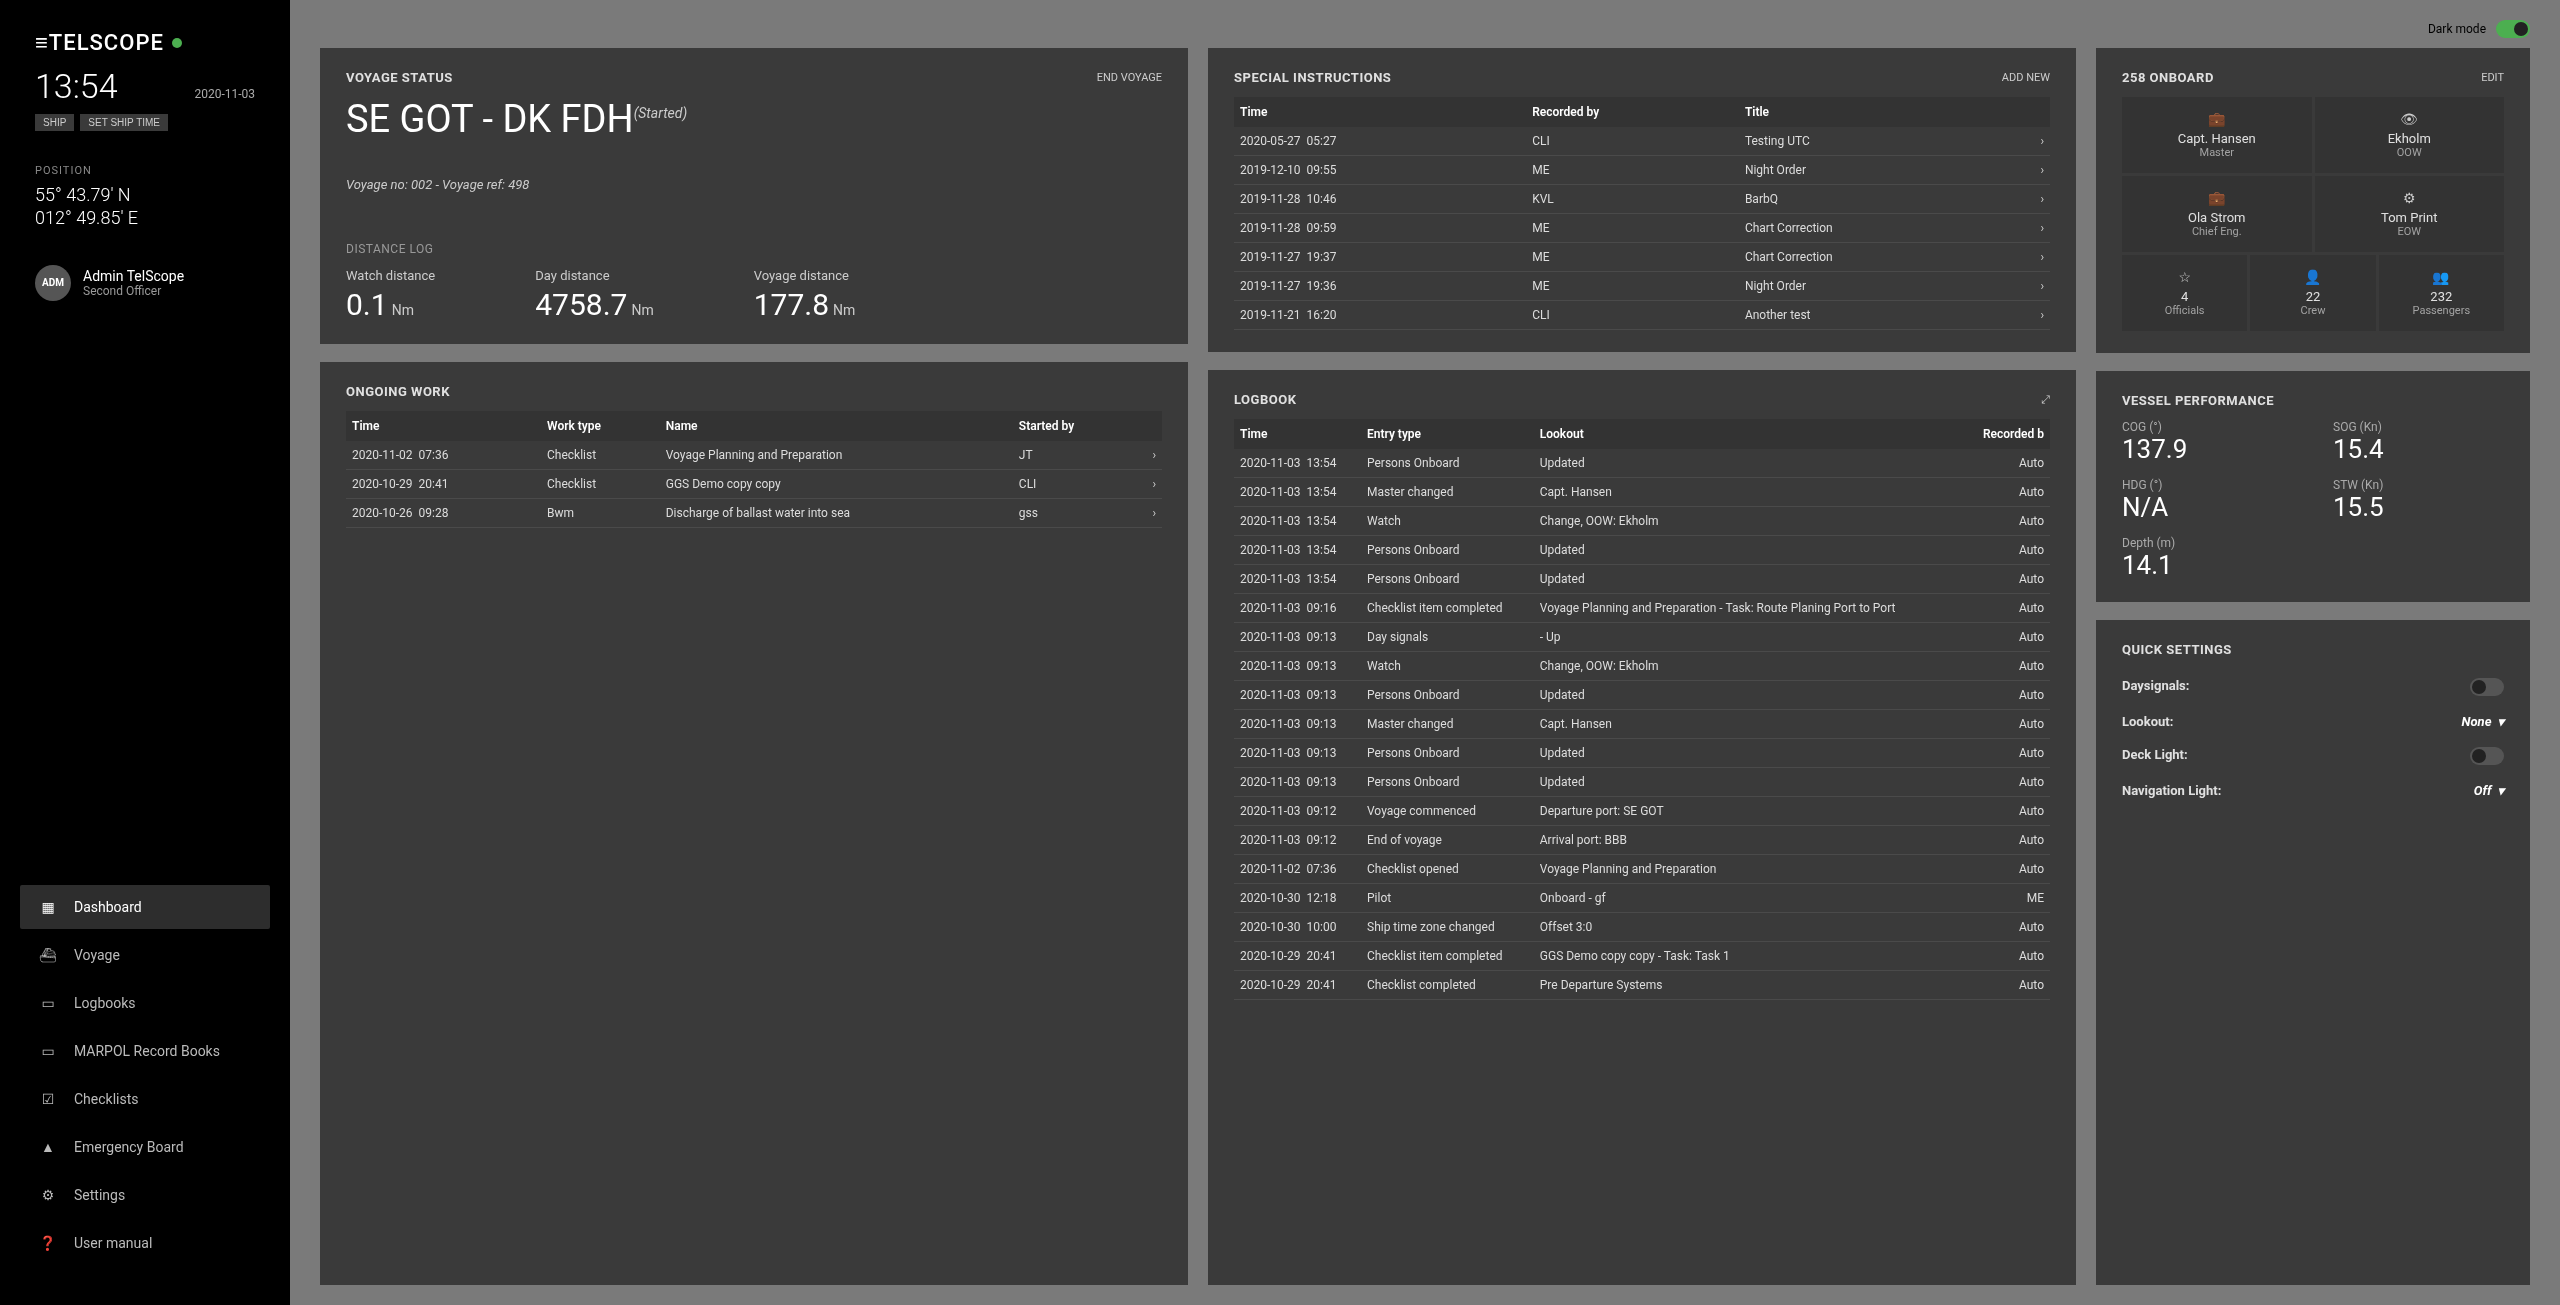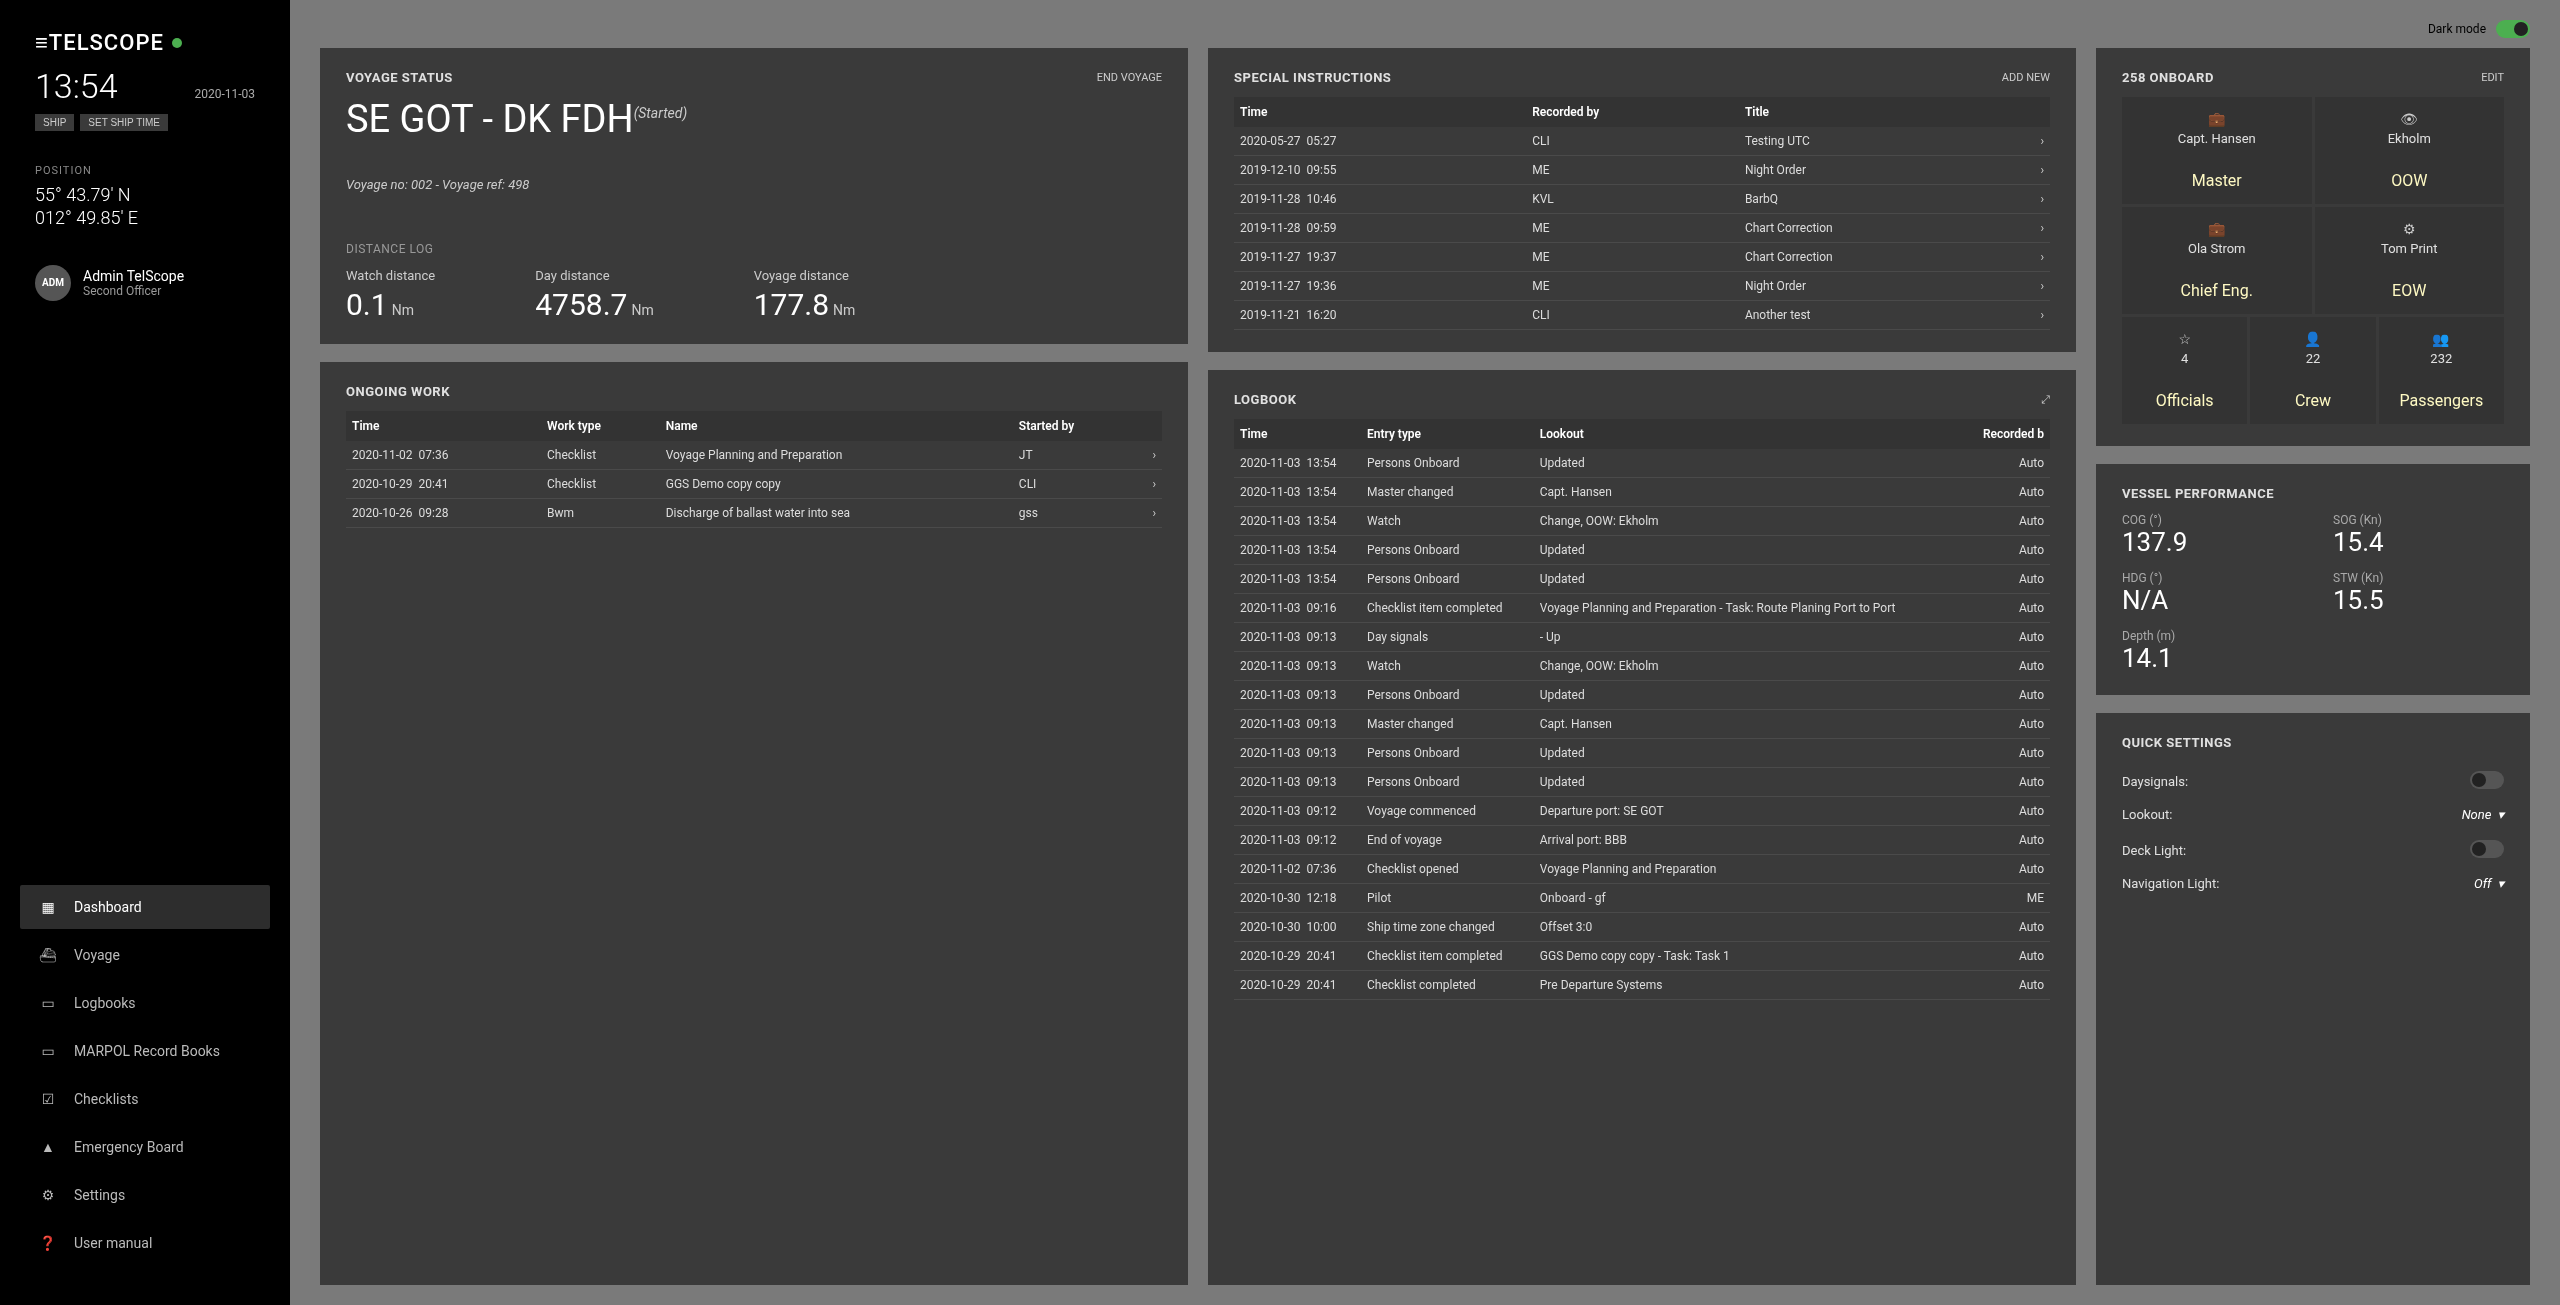--- a/index.html
+++ b/index.html
@@ -66,28 +66,28 @@
 
 table { width: 100%; border-collapse: collapse; font-size: 12px; }
 th { text-align: left; color: #fff; font-weight: 600; padding: 8px 6px; background: #333; }
 td { padding: 7px 6px; border-bottom: 1px solid #4a4a4a; color: #ddd; }
 .chev { text-align: right; color: #ccc; }
 
 .onboard-grid { display: grid; grid-template-columns: 1fr 1fr; gap: 3px; margin-top: 10px; }
 .onboard-cell { background: #333; padding: 14px 10px; text-align: center; }
 .onboard-cell .ic { font-size: 14px; margin-bottom: 4px; color: #ccc;}
 .onboard-cell .nm { font-size: 13px; }
-.onboard-cell .rl { font-size: 16px; color: #fef9c3; margin-top: 25px; }
+.onboard-cell .rl { font-size: 11px; color: #a3a3a3; }
 .onboard-three { display: grid; grid-template-columns: 1fr 1fr 1fr; gap: 3px; margin-top: 3px;}
 
 .perf-grid { display: grid; grid-template-columns: 1fr 1fr; gap: 14px 40px; margin-top: 8px; }
 .perf-item .pl { font-size: 12px; color: #aaa; }
 .perf-item .pv { font-size: 26px; color: #fff; }
 
-.qs-row { display: flex; justify-content: space-between; align-items: flex-end; padding: 9px 0; font-size: 13px; }
+.qs-row { display: flex; justify-content: space-between; align-items: flex-start; padding: 9px 0; font-size: 13px; font-weight: bold; }
 .qs-val { color: #fff; font-style: italic; display:flex; align-items:center; gap:6px;}
 .edit-icon { cursor: pointer; }
 .panel.grow { flex: 1; }
 </style>
 </head>
 <body>
 
 <div class="app">
 
   <aside class="sidebar">

